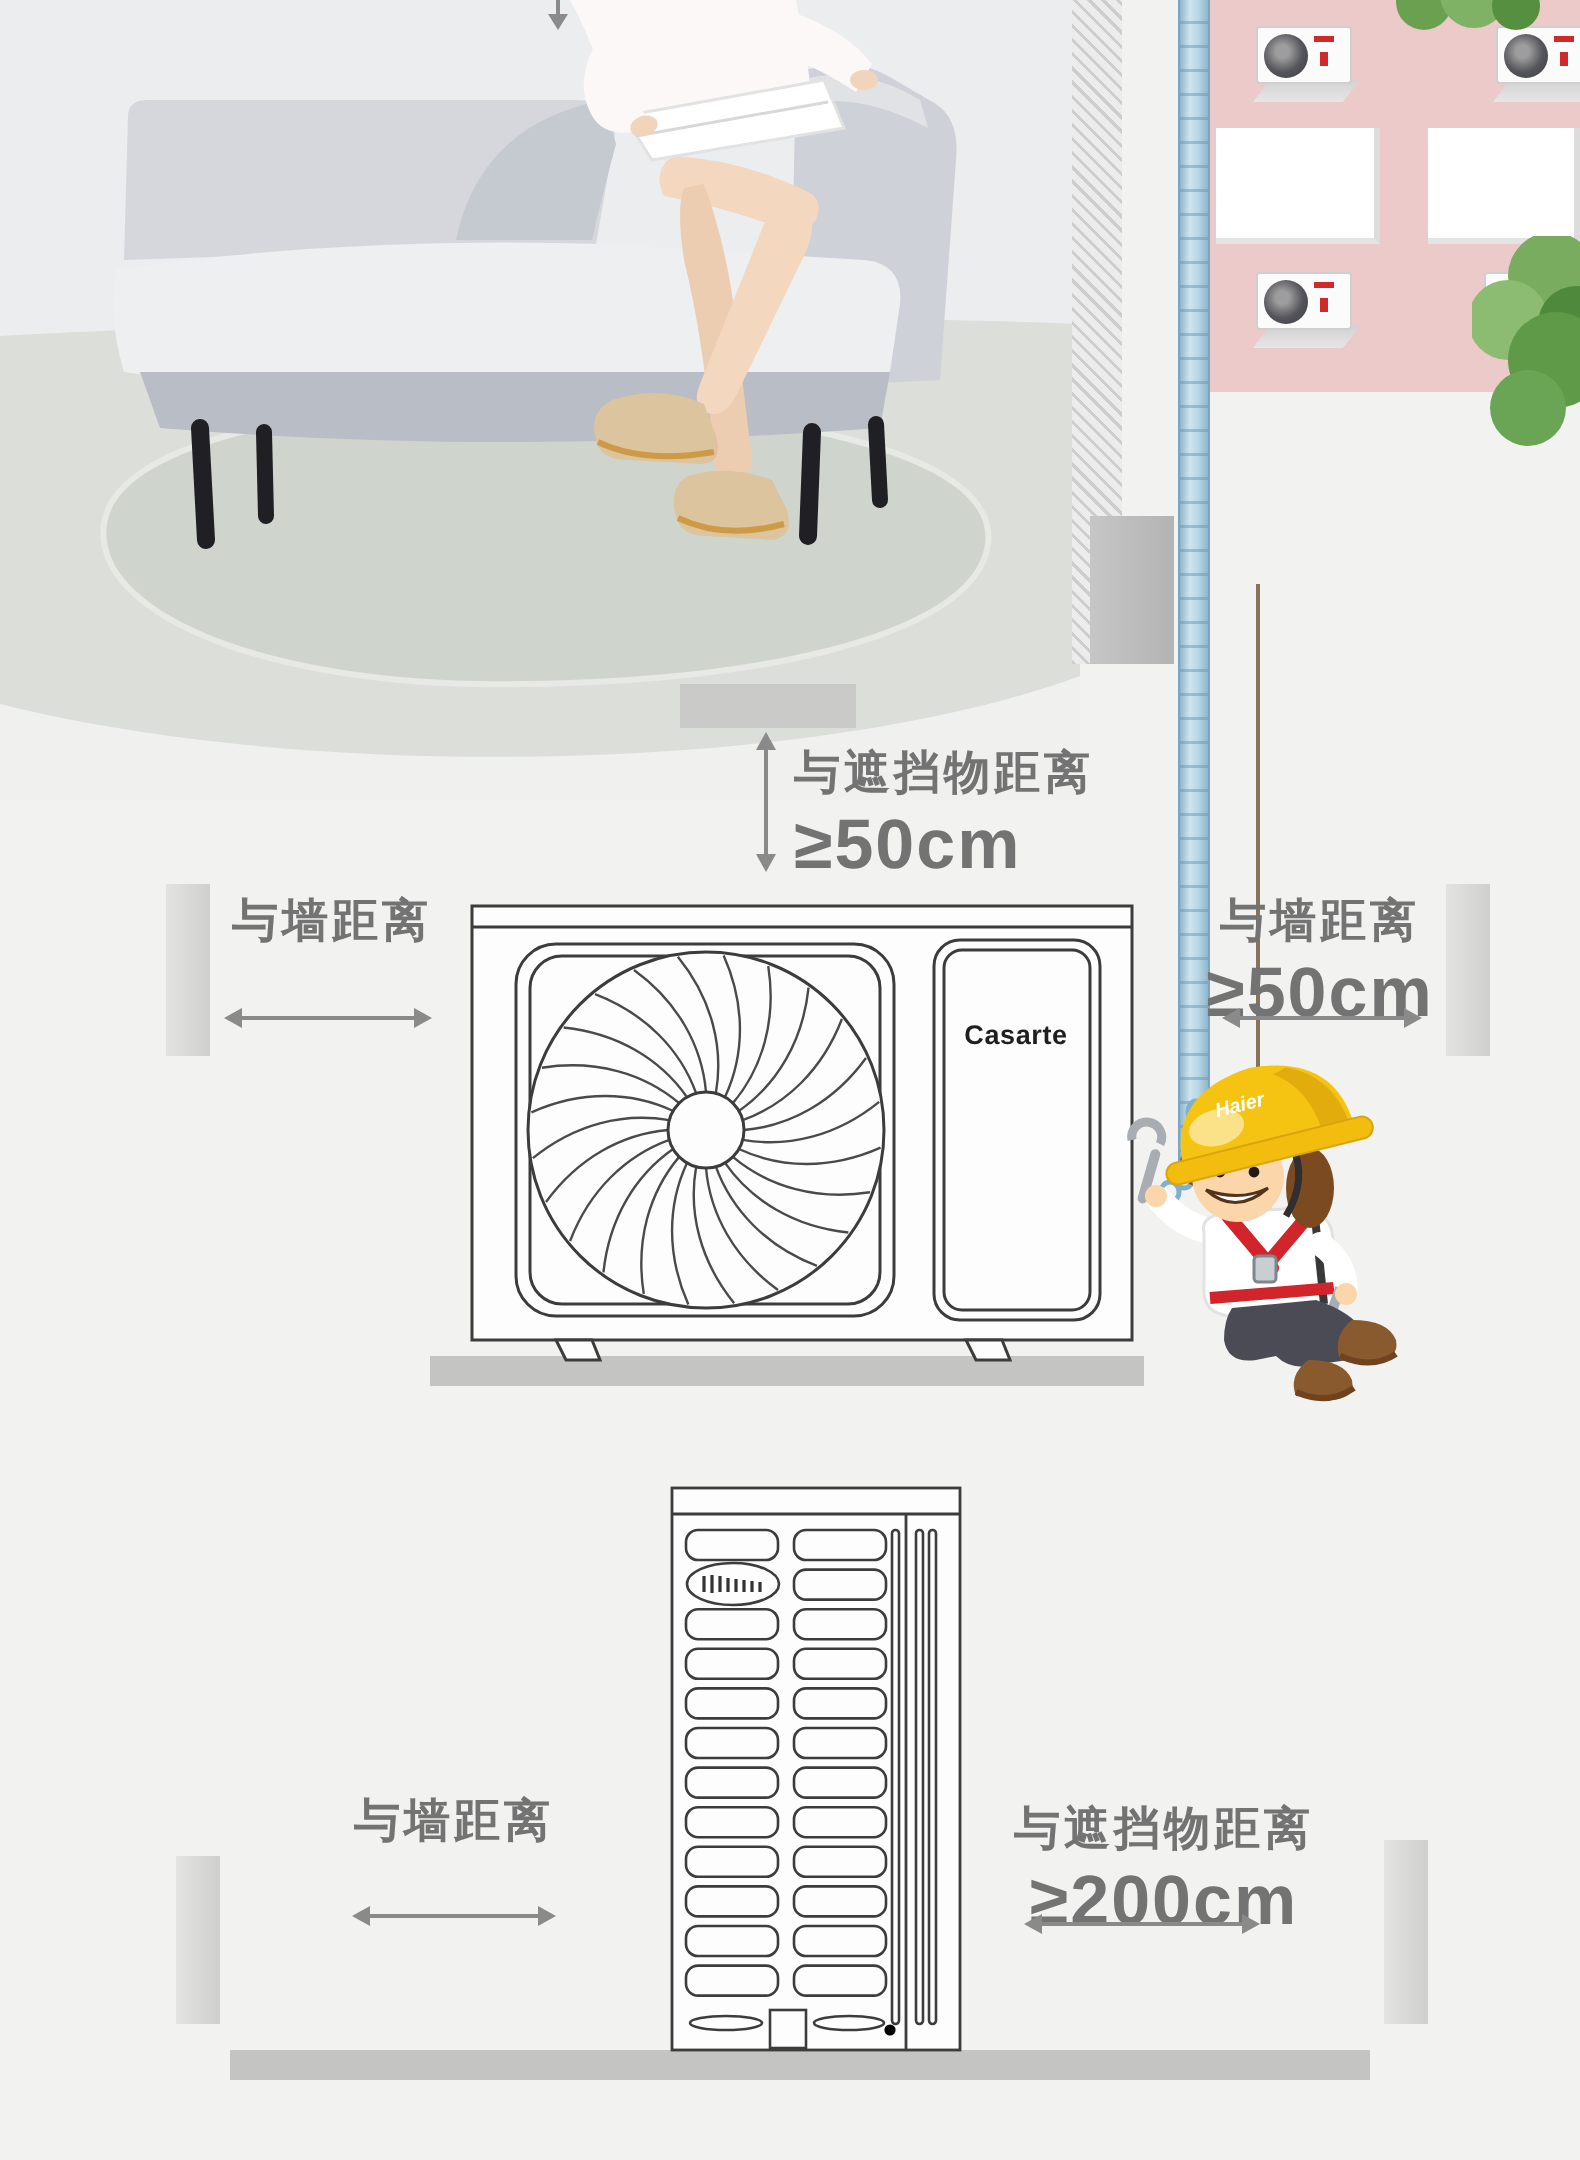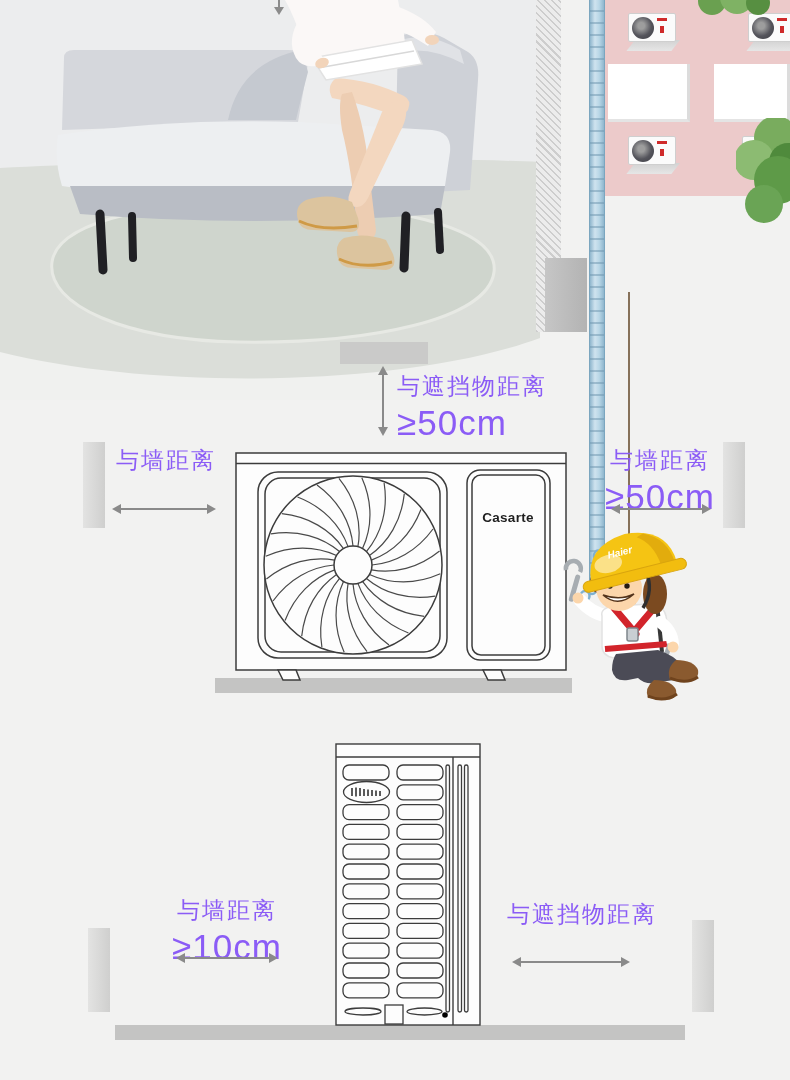--- a/index.html
+++ b/index.html
@@ -1,21 +1,21 @@
 <!DOCTYPE html>
 <html><head>
 <meta charset="utf-8">
 <style>
   html,body{margin:0;padding:0;background:#e8e8e8;}
   #stage{position:relative;width:790px;height:1080px;margin:0 auto;overflow:hidden;
          background:#f2f2f1;font-family:"Liberation Sans","DejaVu Sans",sans-serif;}
   #stage *{box-sizing:border-box;}
   .abs{position:absolute;}
   
-  .lbl{position:absolute;color:#8b5cf6;font-weight:400;text-align:center;line-height:1.25;z-index:30;}
+  .lbl{position:absolute;color:#737373;font-weight:700;text-align:center;line-height:1.25;z-index:30;}
   .lbl .zh{font-size:23px;letter-spacing:2px;white-space:nowrap;}
   .lbl .val{font-size:35px;letter-spacing:1px;white-space:nowrap;}
   .lbl.left-align{text-align:left;}
   
   .arr-h{position:absolute;height:12px;z-index:30;}
   .arr-h .ln{position:absolute;left:6px;right:6px;top:5px;height:2px;background:#8a8a8a;}
   .arr-h .hd-l,.arr-h .hd-r{position:absolute;top:1px;width:0;height:0;border-top:5px solid transparent;border-bottom:5px solid transparent;}
   .arr-h .hd-l{left:0;border-right:9px solid #8a8a8a;}
   .arr-h .hd-r{right:0;border-left:9px solid #8a8a8a;}
   
@@ -343,31 +343,31 @@
       <path d="M17,45 l0,8 M21,44.5 l0,9 M25,45 l0,8 M29,46 l0,7 M33,46.5 l0,6.5 M37,47 l0,6 M41,47.5 l0,5.5 M45,48 l0,5" stroke="#333" stroke-width="1.6"></path>
     </g>
     <circle cx="110" cy="272" r="2.8" fill="#000"></circle>
   </svg>
 
   <div class="ground-bar" style="left:115px;top:1025px;width:570px;height:15px"></div>
 
   <div class="wall-bar" style="left:88px;top:928px;width:22px;height:84px"></div>
   <div class="lbl" style="left:165px;top:896px;width:124px">
     <div class="zh">与墙距离</div>
-    <div class="val">≥10cm</div>
   </div>
   <div class="arr-h" style="left:176px;top:952px;width:102px">
     <span class="ln"></span>
       <span class="hd-l"></span>
       <span class="hd-r"></span>
   </div>
 
   <div class="wall-bar" style="left:692px;top:920px;width:22px;height:92px"></div>
   <div class="lbl" style="left:502px;top:900px;width:160px">
     <div class="zh">与遮挡物距离</div>
+    <div class="val">≥200cm</div>
   </div>
   <div class="arr-h" style="left:512px;top:956px;width:118px">
     <span class="ln"></span>
       <span class="hd-l"></span>
       <span class="hd-r"></span>
   </div>
 
 </div>
 
 </body></html>

